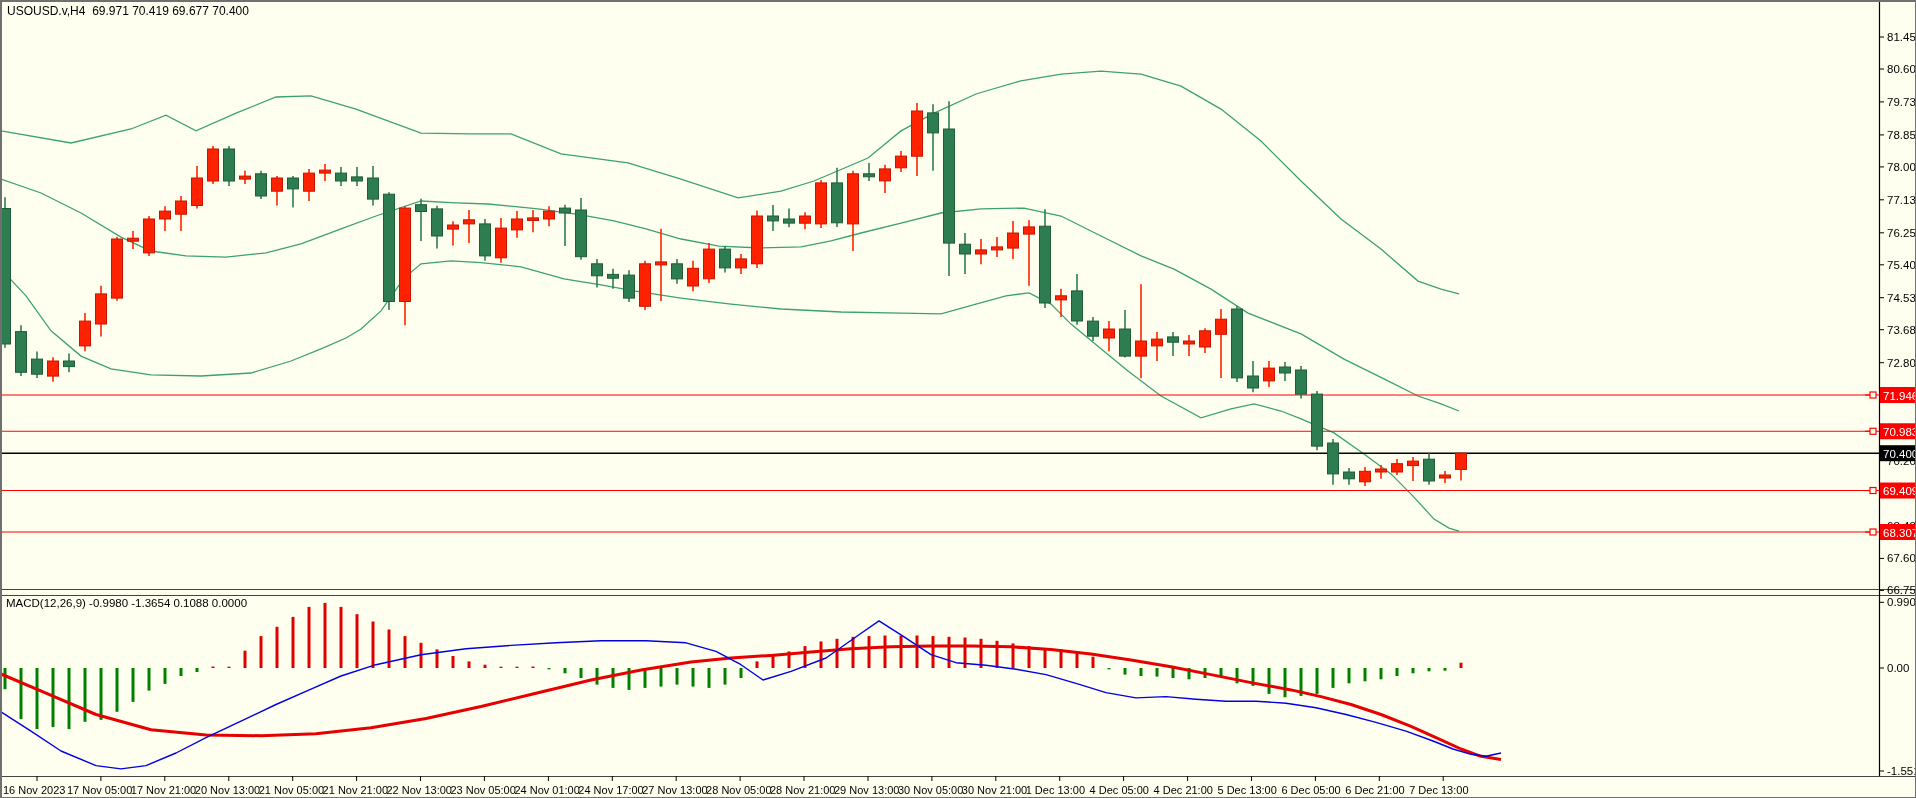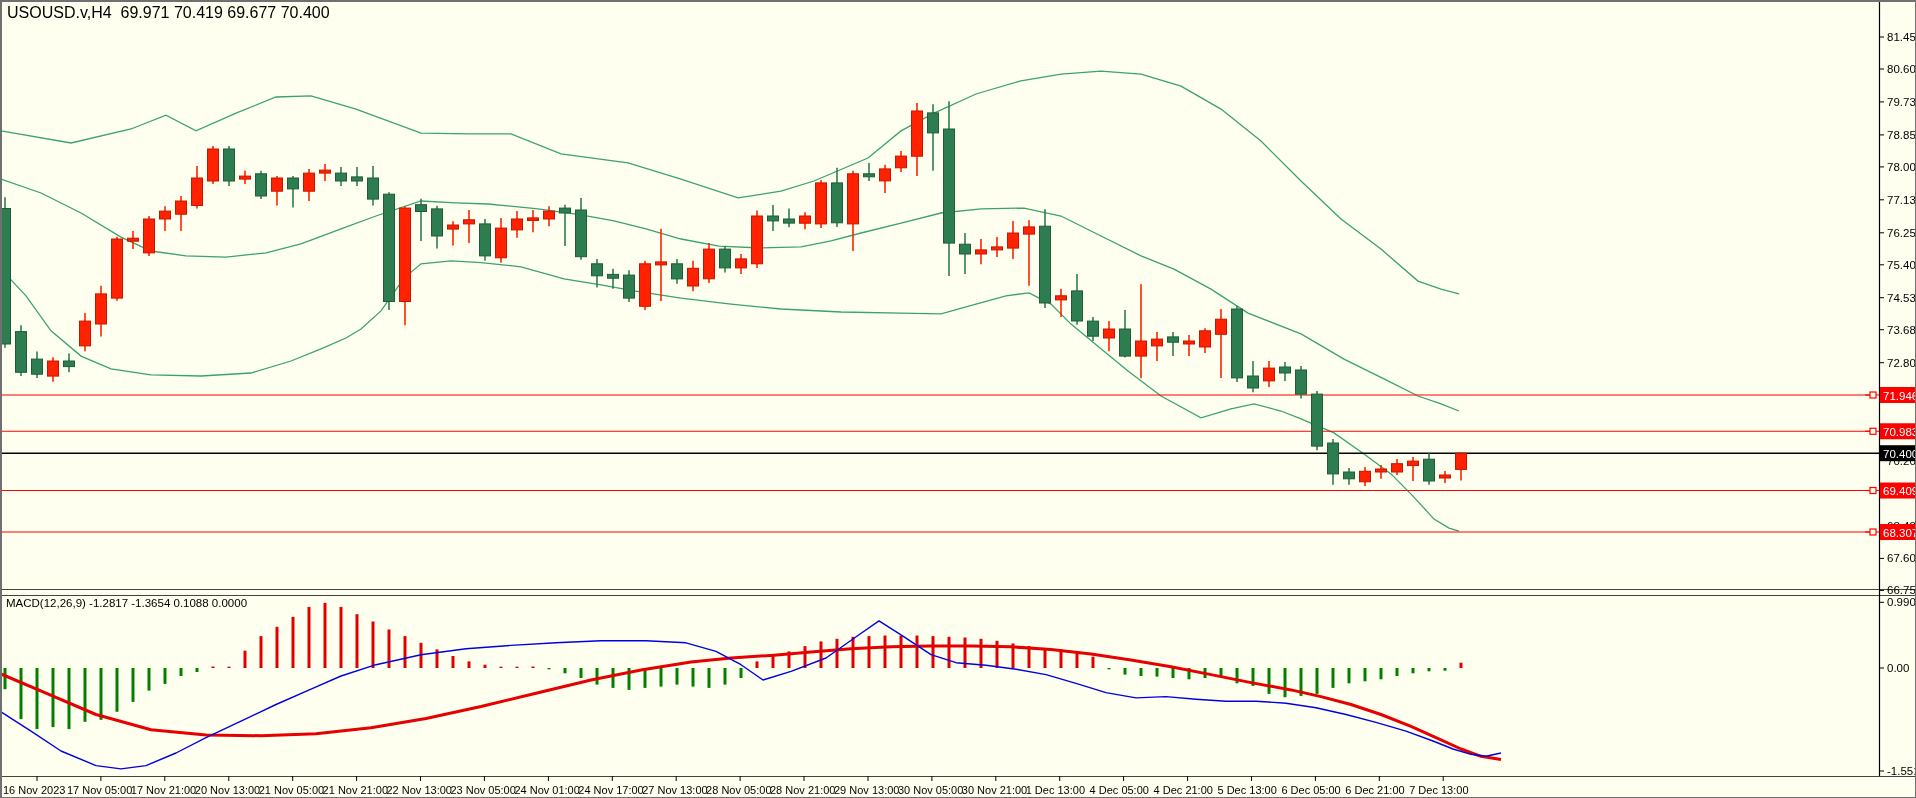--- a/index.html
+++ b/index.html
@@ -1,20 +1,20 @@
 <!DOCTYPE html>
 <html><head>
 <meta charset="utf-8">
 <style>
   html,body{margin:0;padding:0;background:#c0c0c0;font-family:"Liberation Sans",sans-serif;}
   #app{position:relative;width:1916px;height:798px;background:#FFFFF0;overflow:hidden;
        border:1px solid #707070;box-sizing:border-box;}
   #chart-svg{position:absolute;left:0;top:0;}
   .overlay-label{position:absolute;color:#000;white-space:pre;}
-  #title{left:6px;top:3px;font-size:16px;}
+  #title{left:6px;top:3px;font-size:12px;}
   #macd-label{left:5px;top:596px;font-size:11.5px;}
   text{font-family:"Liberation Sans",sans-serif;}
 </style>
 </head>
 <body>
 
 <div id="app">
   <svg id="chart-svg" width="1916" height="798">
       <rect x="0" y="0" width="1916" height="798" fill="#FFFFF0"></rect>
       <polyline points="0.0,129.9 70.0,142.0 130.0,128.0 165.0,114.1 195.0,129.9 235.0,112.2 275.0,96.0 310.0,94.9 355.0,108.1 420.0,132.2 470.0,132.9 510.0,132.9 560.0,152.9 627.0,161.9 680.0,178.1 737.0,196.9 780.0,190.2 813.0,180.0 867.0,157.0 900.0,129.9 933.0,112.2 975.0,93.0 1020.0,79.8 1060.0,73.1 1100.0,70.1 1140.0,73.1 1180.0,85.1 1220.0,108.1 1260.0,140.1 1300.0,180.0 1340.0,218.0 1380.0,248.1 1417.0,280.1 1440.0,288.1 1458.0,292.9" fill="none" stroke="#3BA26E" stroke-width="1.3"></polyline>
@@ -593,14 +593,14 @@
       <text x="1216.5" y="793" font-size="11" fill="#000000">5 Dec 13:00</text>
       <line x1="1314.4" y1="775" x2="1314.4" y2="780" stroke="#000" stroke-width="1"></line>
       <text x="1280.4" y="793" font-size="11" fill="#000000">6 Dec 05:00</text>
       <line x1="1378.3" y1="775" x2="1378.3" y2="780" stroke="#000" stroke-width="1"></line>
       <text x="1344.3" y="793" font-size="11" fill="#000000">6 Dec 21:00</text>
       <line x1="1442.2" y1="775" x2="1442.2" y2="780" stroke="#000" stroke-width="1"></line>
       <text x="1408.2" y="793" font-size="11" fill="#000000">7 Dec 13:00</text>
       <rect x="0.5" y="0.5" width="1915" height="797" fill="none" stroke="#707070" stroke-width="1"></rect>
     </svg>
   <div id="title" class="overlay-label">USOUSD.v,H4  69.971 70.419 69.677 70.400</div>
-  <div id="macd-label" class="overlay-label">MACD(12,26,9) -1.2817 -1.3654 0.1088 0.0000</div>
+  <div id="macd-label" class="overlay-label">MACD(12,26,9) -0.9980 -1.3654 0.1088 0.0000</div>
 </div>
 
 </body></html>

